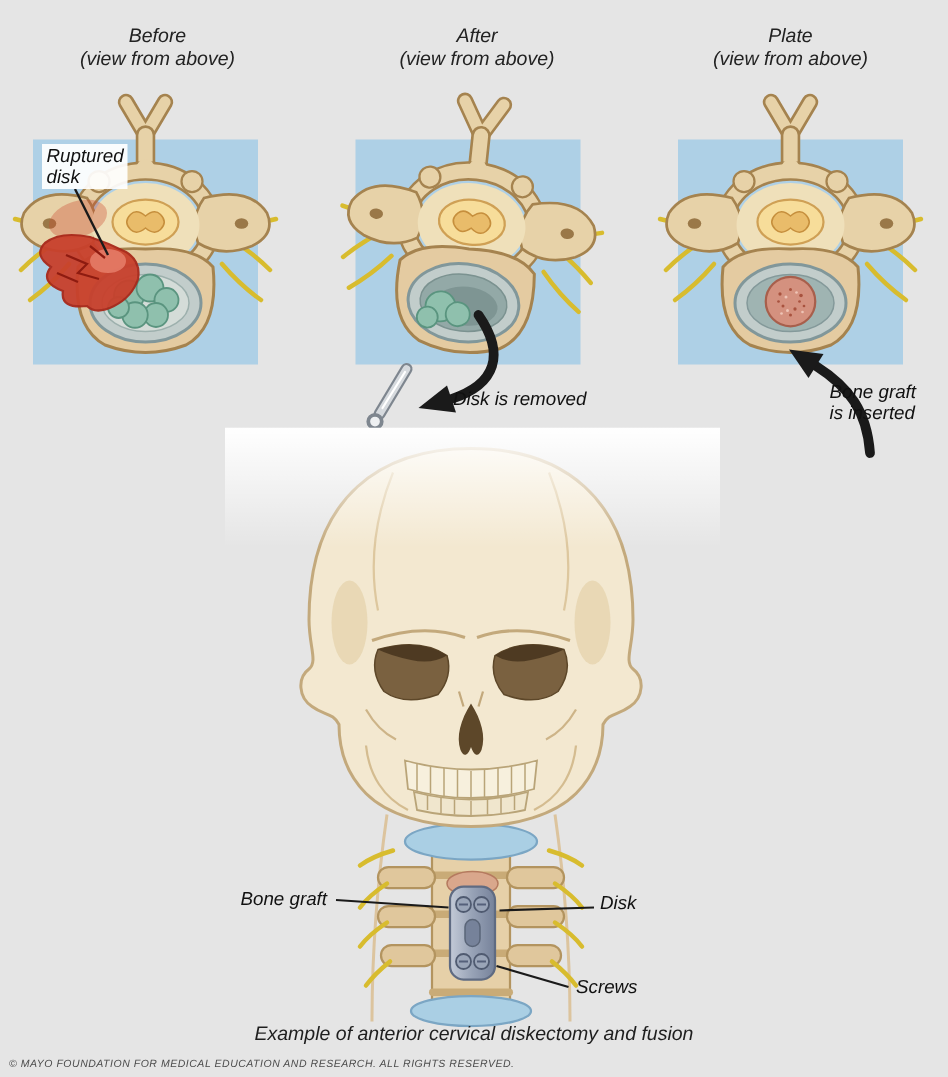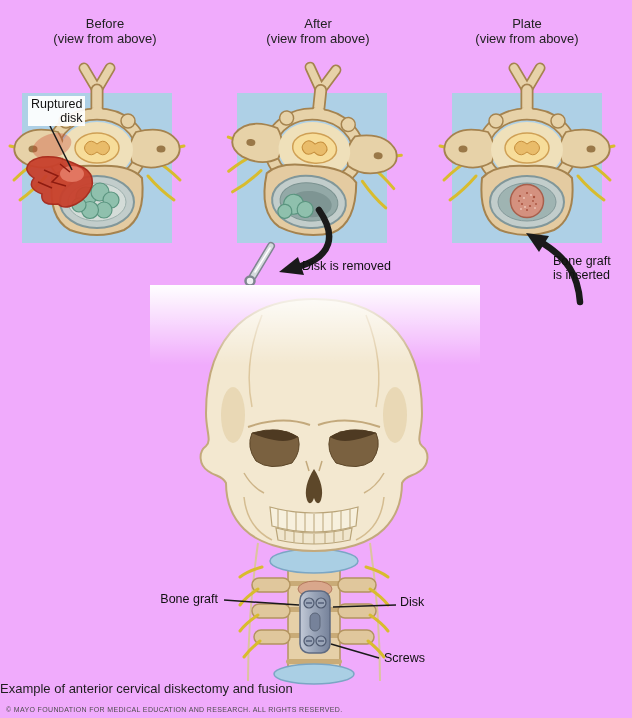--- a/index.html
+++ b/index.html
@@ -1,27 +1,27 @@
 <!DOCTYPE html>
 <html><head>
 <meta charset="utf-8">
 <style>
   * { margin:0; padding:0; box-sizing:border-box; }
   html,body { background:#ffffff; }
   body { font-family:"Liberation Sans","DejaVu Sans",sans-serif; }
-  .page { position:relative; width:632px; height:718px; background:#f0abfc; overflow:hidden; }
+  .page { position:relative; width:632px; height:718px; background:#e5e5e5; overflow:hidden;font-style:italic; }
   svg { position:absolute; display:block; }
   .panel-title { position:absolute; top:16px; width:150px; text-align:center;
                  font-size:13px; line-height:15px; color:#222; }
   .callout { position:absolute; font-size:12.5px; line-height:14px; color:#111;
              white-space:pre-line; }
-  .callout.boxed { background:rgba(255,255,255,0.92); padding:1px 3px;text-align:right; }
+  .callout.boxed { background:rgba(255,255,255,0.92); padding:1px 3px; }
   .fusion-label { position:absolute; font-size:12.5px; color:#111; }
   .label-right-align { text-align:right; }
-  .caption { position:absolute; top:681px; left:0; width:632px; text-align:left;
+  .caption { position:absolute; top:681px; left:0; width:632px; text-align:center;
              font-size:13px; color:#1e1e1e; }
   .copyright { position:absolute; left:6px; top:706px; font-size:7px;
                letter-spacing:0.35px; color:#4d4d4d; }
 </style>
 </head>
 <body>
 
 <div class="page">
 
   <div class="panel-title" style="left:30px">

